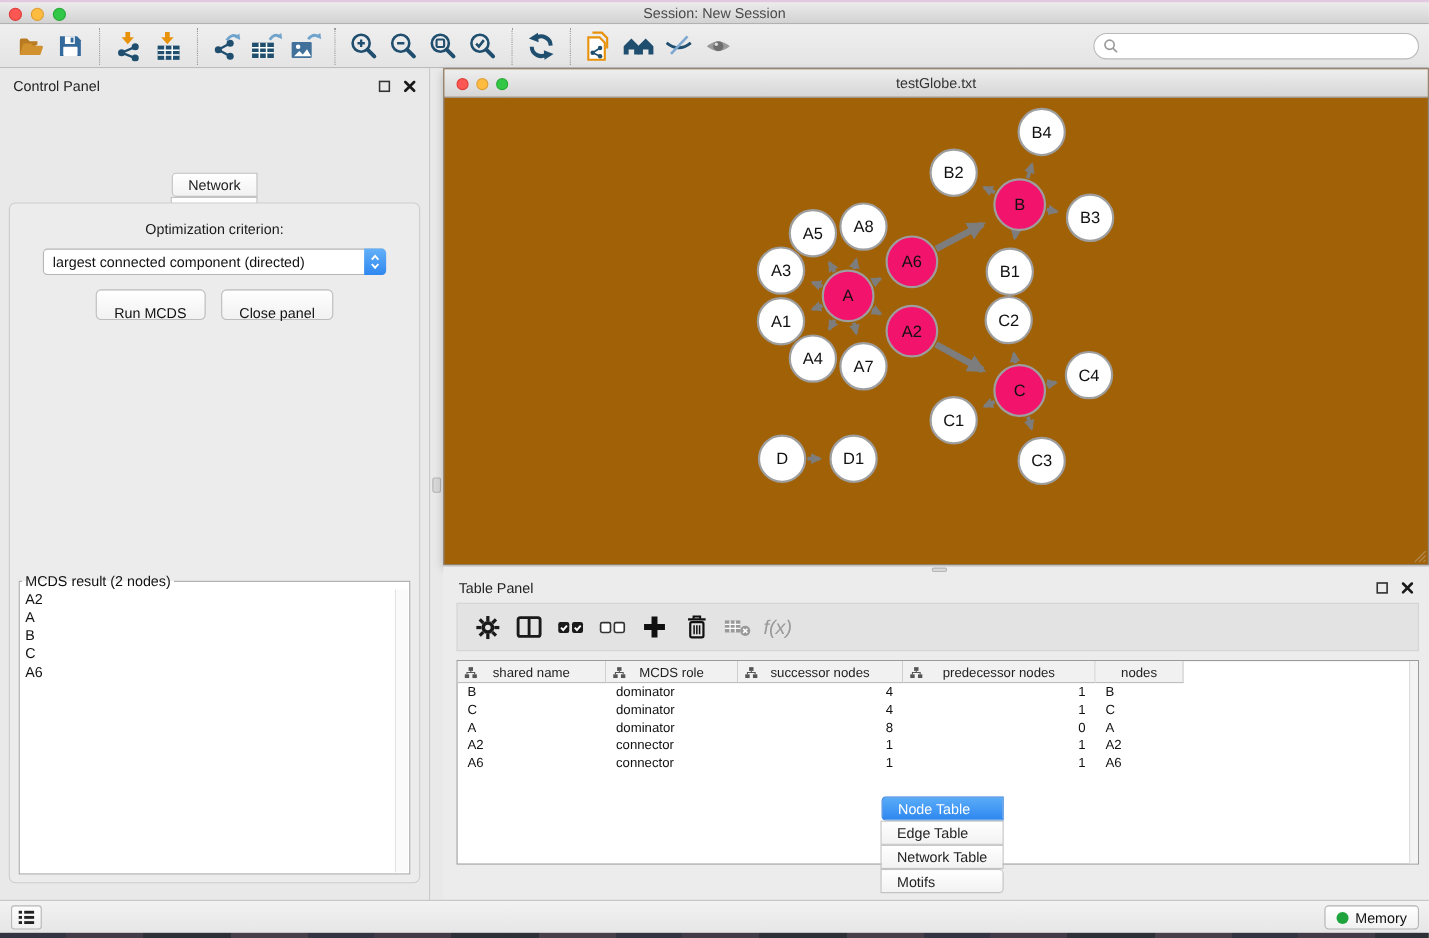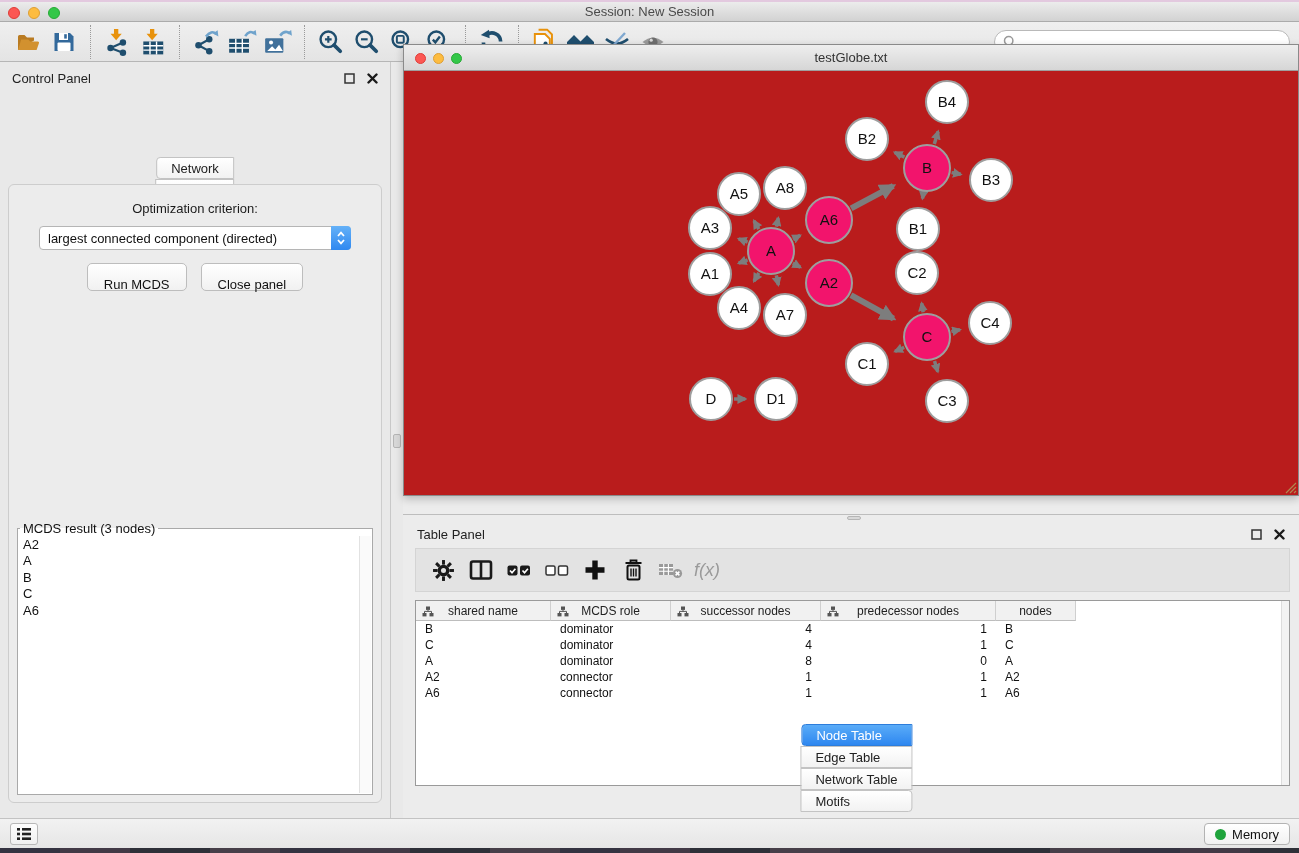--- a/index.html
+++ b/index.html
@@ -55,21 +55,21 @@
   .result-list { position:absolute; left:1px; right:13px; top:0; bottom:1px; font-size:13px; line-height:16.4px; padding:1px 0 0 4px; color:#111; }
   .result-scroll { position:absolute; right:1px; top:0; bottom:1px; width:12px; background:#fafafa; border-left:1px solid #e2e2e2; }
 
   
   #v-divider { position:absolute; left:390px; top:62px; width:13px; height:756px; background:#E9E9E9; border-left:1px solid #c8c8c8; }
   #v-divider .grip { position:absolute; left:2px; top:372px; width:8px; height:14px; background:#d8d8d8; border:1px solid #b5b5b5; border-radius:2px; }
   #h-divider { position:absolute; left:403px; top:514px; width:896px; height:6px; background:#ECECEC; border-top:1px solid #bdbdbd; }
   #h-divider .grip { position:absolute; left:444px; top:1px; width:14px; height:4px; background:#d8d8d8; border:1px solid #b5b5b5; border-radius:2px; }
 
   
-  #network-window { position:absolute; left:403px; top:44px; width:896px; height:452px; background:#b91c1c;
+  #network-window { position:absolute; left:403px; top:62px; width:896px; height:452px; background:#a16207;
     border:1px solid #8a8a8a; box-shadow:0 3px 8px rgba(0,0,0,.22); }
   .nw-titlebar { position:relative; height:26px; background:linear-gradient(#EEEEEE,#D6D6D6);
     border-bottom:1px solid #9f9f9f; display:flex; align-items:center; justify-content:center; font-size:13px; color:#333; }
   .nw-lights { position:absolute; left:11px; top:8px; display:flex; gap:7px; }
   .nw-lights .light { width:11px; height:11px; }
   #graph-svg { position:absolute; left:0; top:26px; }
   .grow-box { position:absolute; right:1px; bottom:1px; }
 
   
   #table-panel { position:absolute; left:403px; top:520px; width:896px; height:298px; background:#ECECEC; }
@@ -284,21 +284,21 @@
             <path d="M2 6 L5 2.6 L8 6" fill="none" stroke="#fff" stroke-width="1.7"></path>
             <path d="M2 10 L5 13.4 L8 10" fill="none" stroke="#fff" stroke-width="1.7"></path>
           </svg>
         </span>
       </div>
       <div class="btn-row">
         <button class="mac-btn">Run MCDS</button>
         <button class="mac-btn">Close panel</button>
       </div>
       <fieldset>
-        <legend>MCDS result (3 nodes)</legend>
+        <legend>MCDS result (2 nodes)</legend>
         <div style="position:relative;width:100%;height:100%;">
           <div class="result-list" id="result-list">
               <div>A2</div>
               <div>A</div>
               <div>B</div>
               <div>C</div>
               <div>A6</div>
             </div>
           <div class="result-scroll"></div>
         </div>

